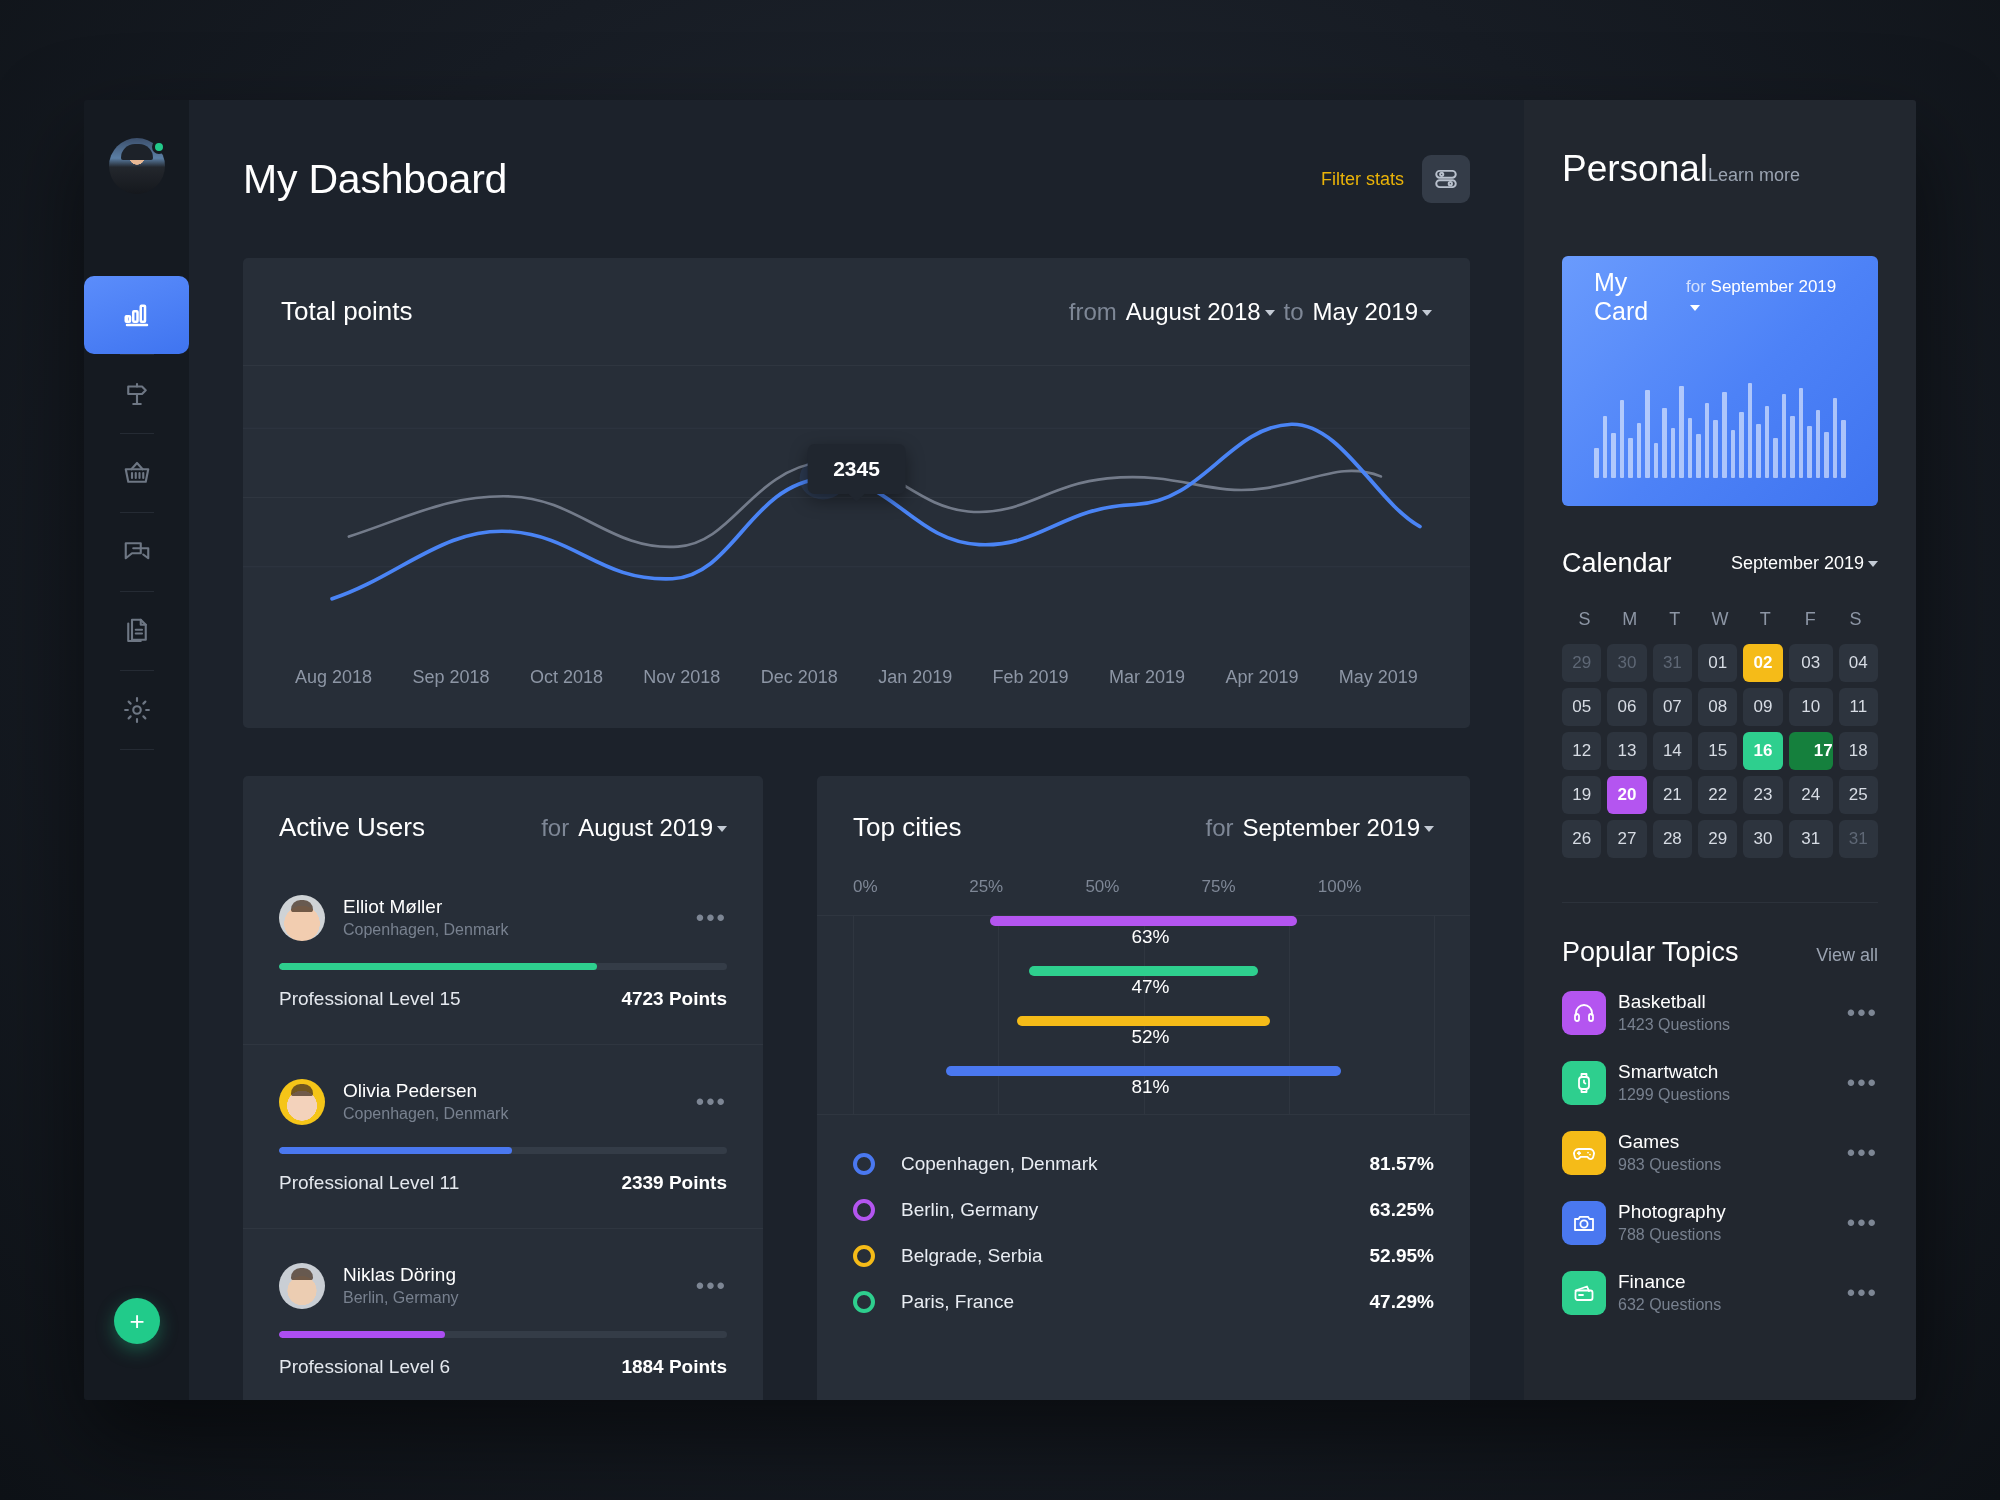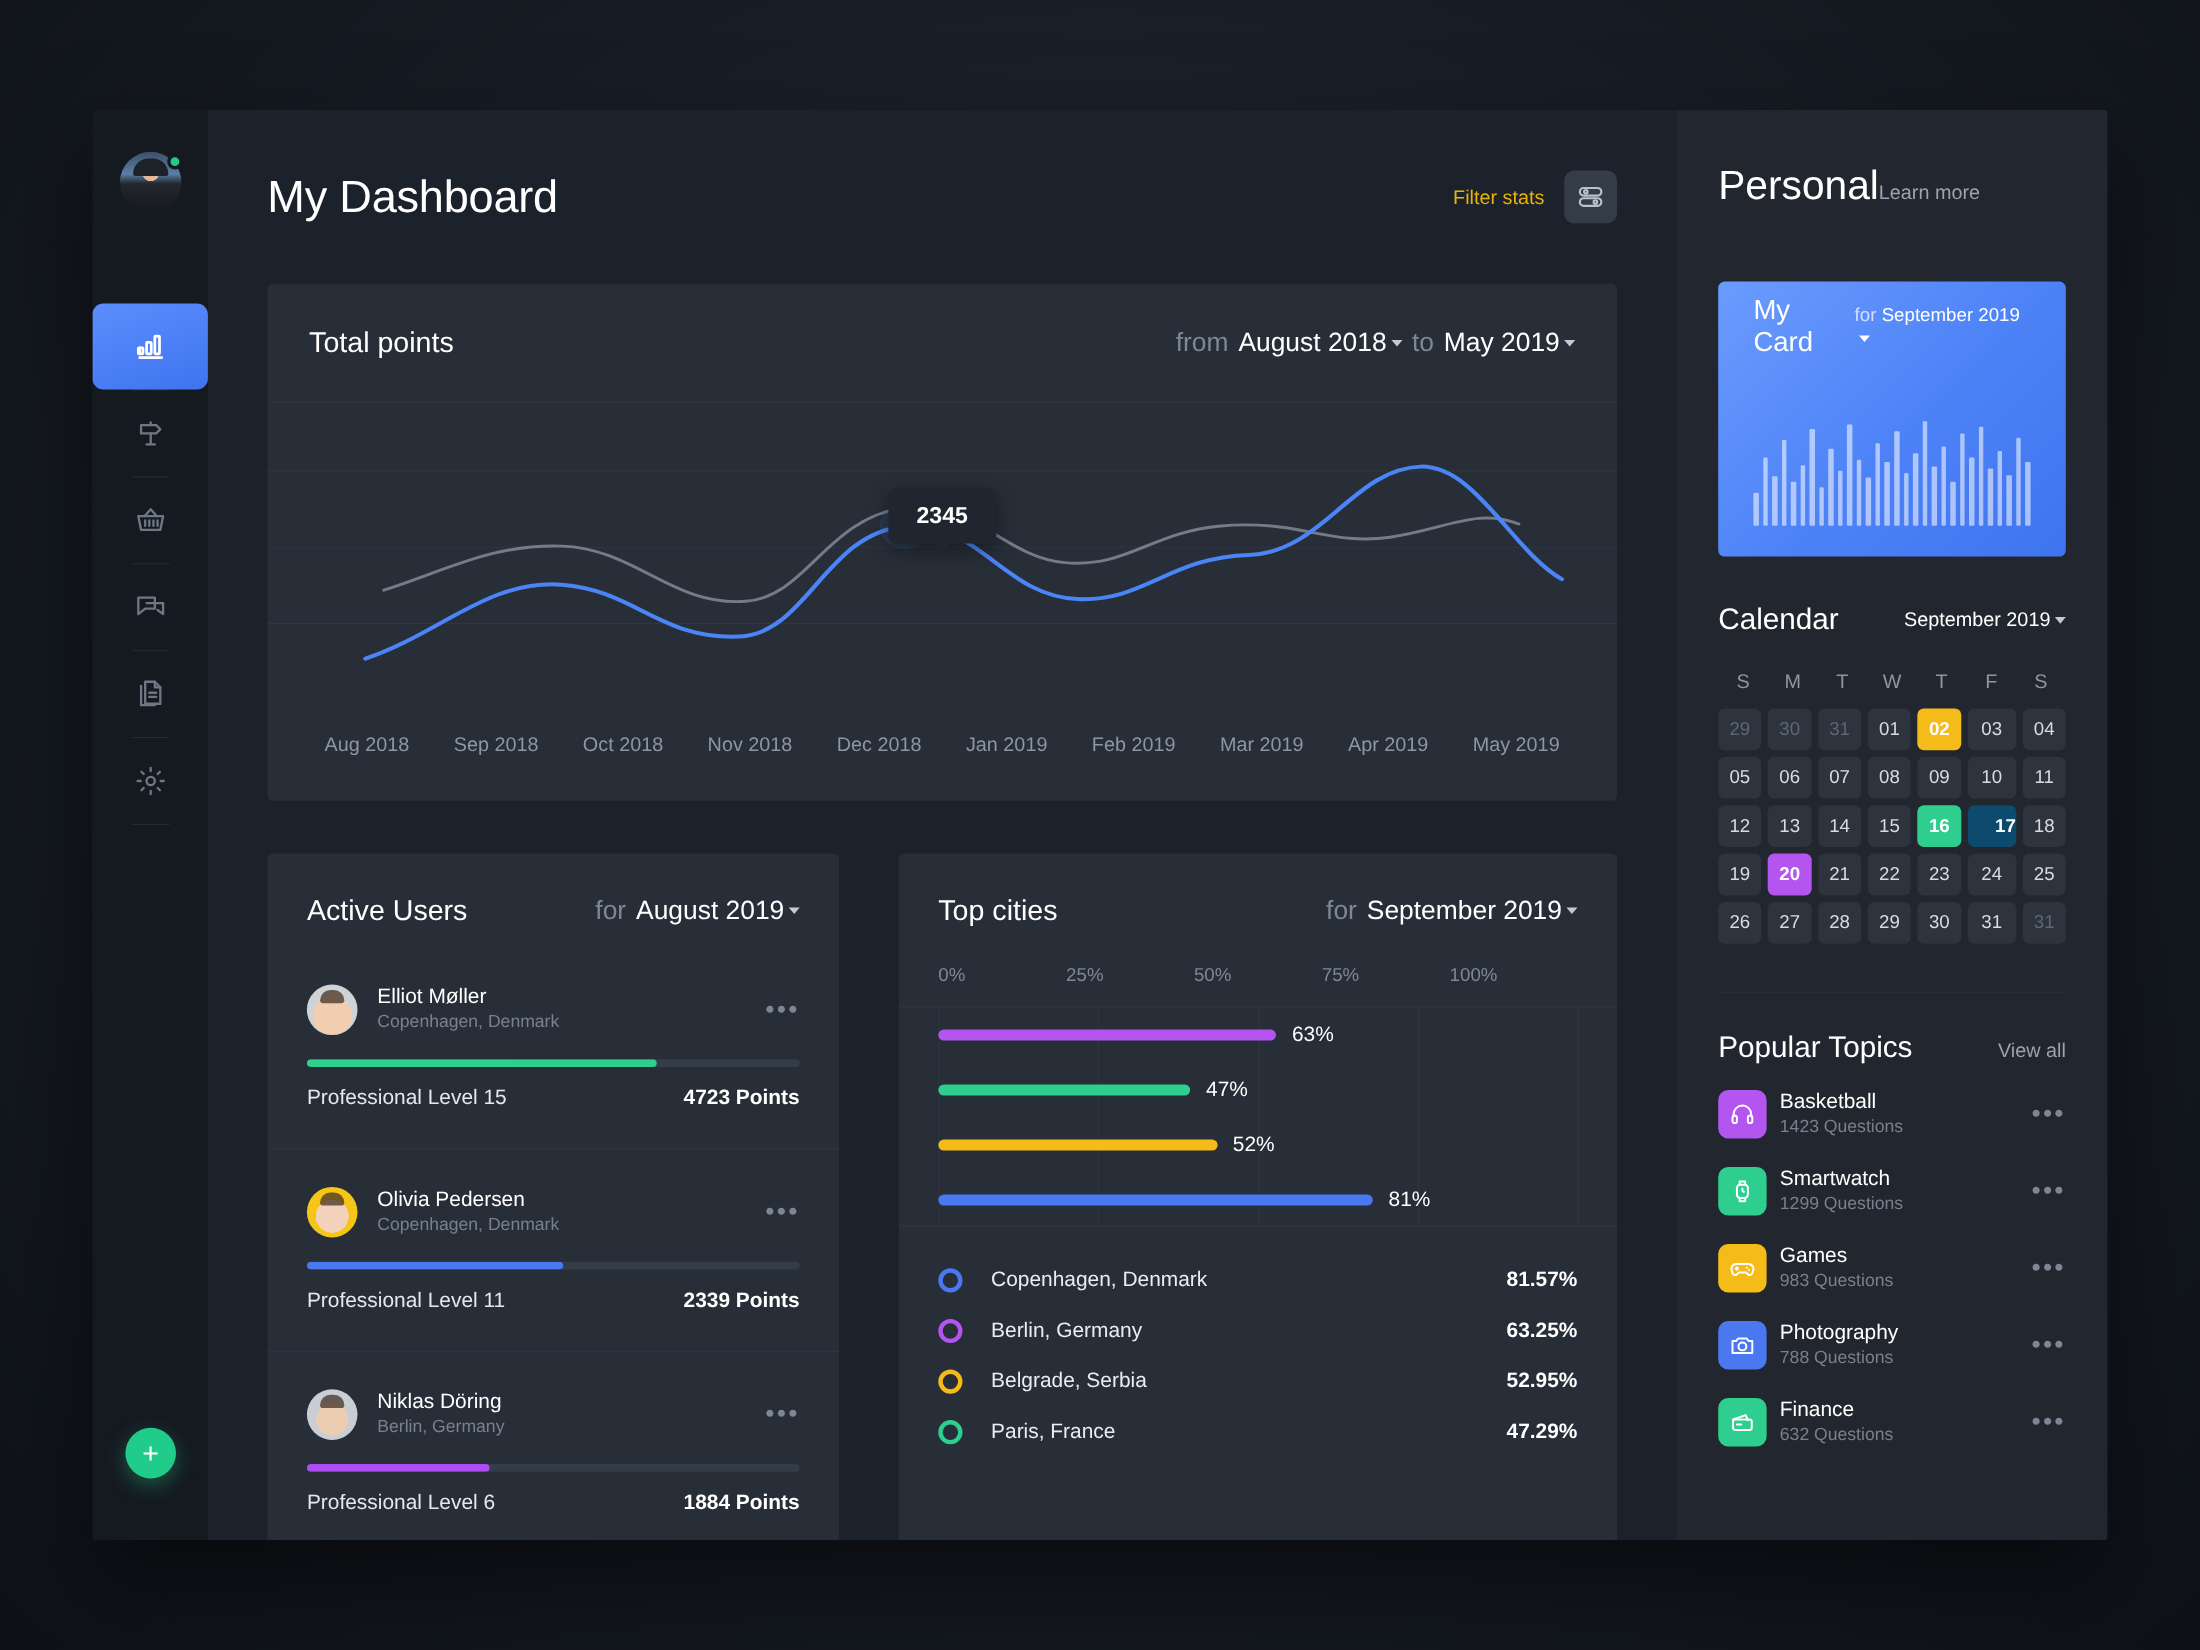--- a/index.html
+++ b/index.html
@@ -154,21 +154,21 @@
   .u-level { color: #e4e8ee; font-size: 19px; }
   .u-points { color: #fff; font-size: 19px; font-weight: bold; }
 
   
   .pct-axis { display: flex; padding: 34px 36px 0 36px; color: #7e8796; font-size: 17px; }
   .pct-axis span { flex: 1 1 0; }
   .cities-chart { position: relative; margin: 18px 0 0 0; padding: 0 36px;
     border-top: 1px solid #2f3640; border-bottom: 1px solid #2f3640; height: 200px; }
   .grid-lines { position: absolute; inset: 0 36px; }
   .grid-lines i { position: absolute; top: 0; bottom: 0; width: 1px; background: #2f3640; }
-  .hbar-row { position: relative; display: flex; align-items: center; height: 50px; }
+  .hbar-row { position: relative; display: flex; align-items: center; height: 50px; flex-direction: column; }
   .hbar { height: 10px; border-radius: 6px; }
   .hbar-val { color: #fff; font-size: 19px; margin-left: 14px; }
   .city-list { padding: 26px 36px 30px 36px; }
   .city-item { display: flex; align-items: center; height: 46px; }
   .ring { width: 22px; height: 22px; border-radius: 50%; border: 4px solid #4a86f7; flex: 0 0 22px; }
   .city-name { color: #e9edf3; font-size: 19px; margin-left: 26px; flex: 1 1 auto; }
   .city-pct { color: #fff; font-size: 19px; font-weight: bold; }
 
   
   .right {
@@ -563,21 +563,21 @@
         <div class="day" style="">07</div>
         <div class="day" style="">08</div>
         <div class="day" style="">09</div>
         <div class="day" style="">10</div>
         <div class="day" style="">11</div>
         <div class="day" style="">12</div>
         <div class="day" style="">13</div>
         <div class="day" style="">14</div>
         <div class="day" style="">15</div>
         <div class="day hl" style="background:#2ecf8e;">16</div>
-        <div class="day hl" style="background:#0c4a6e;padding-left:25px;">17</div>
+        <div class="day hl" style="background:#15803d;padding-left:25px;">17</div>
         <div class="day" style="">18</div>
         <div class="day" style="">19</div>
         <div class="day hl" style="background:#b455f0;">20</div>
         <div class="day" style="">21</div>
         <div class="day" style="">22</div>
         <div class="day" style="">23</div>
         <div class="day" style="">24</div>
         <div class="day" style="">25</div>
         <div class="day" style="">26</div>
         <div class="day" style="">27</div>

